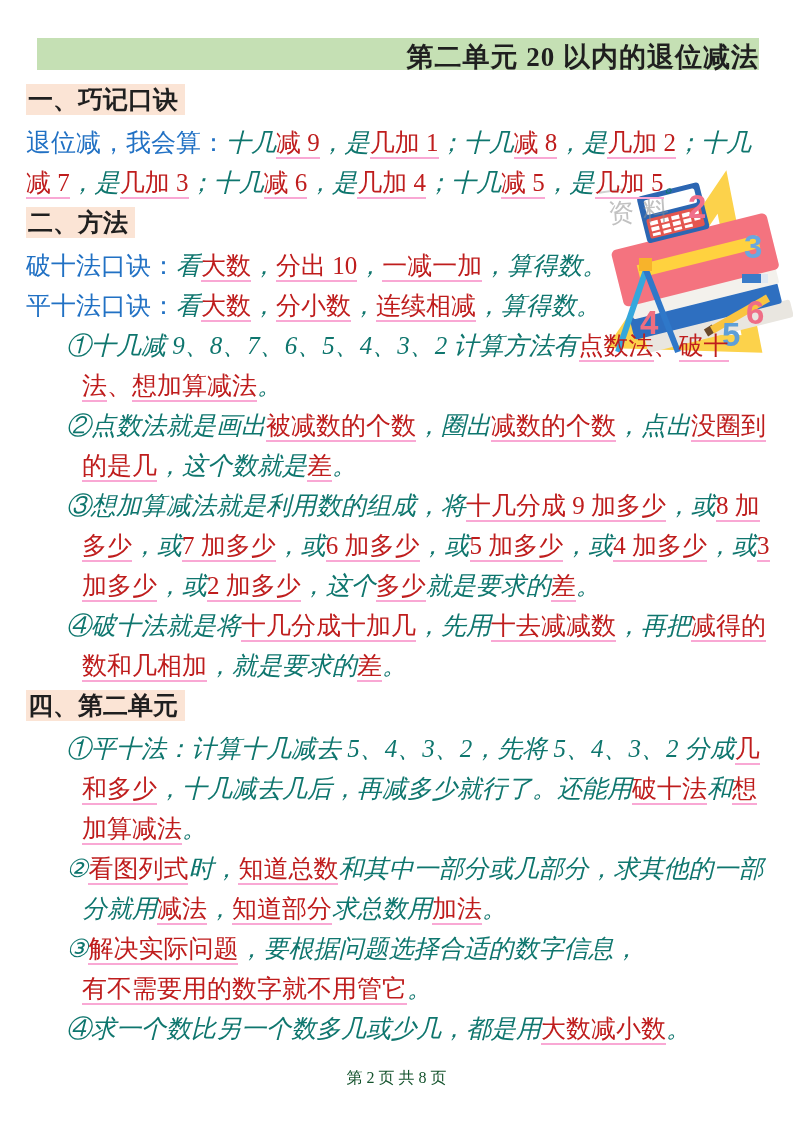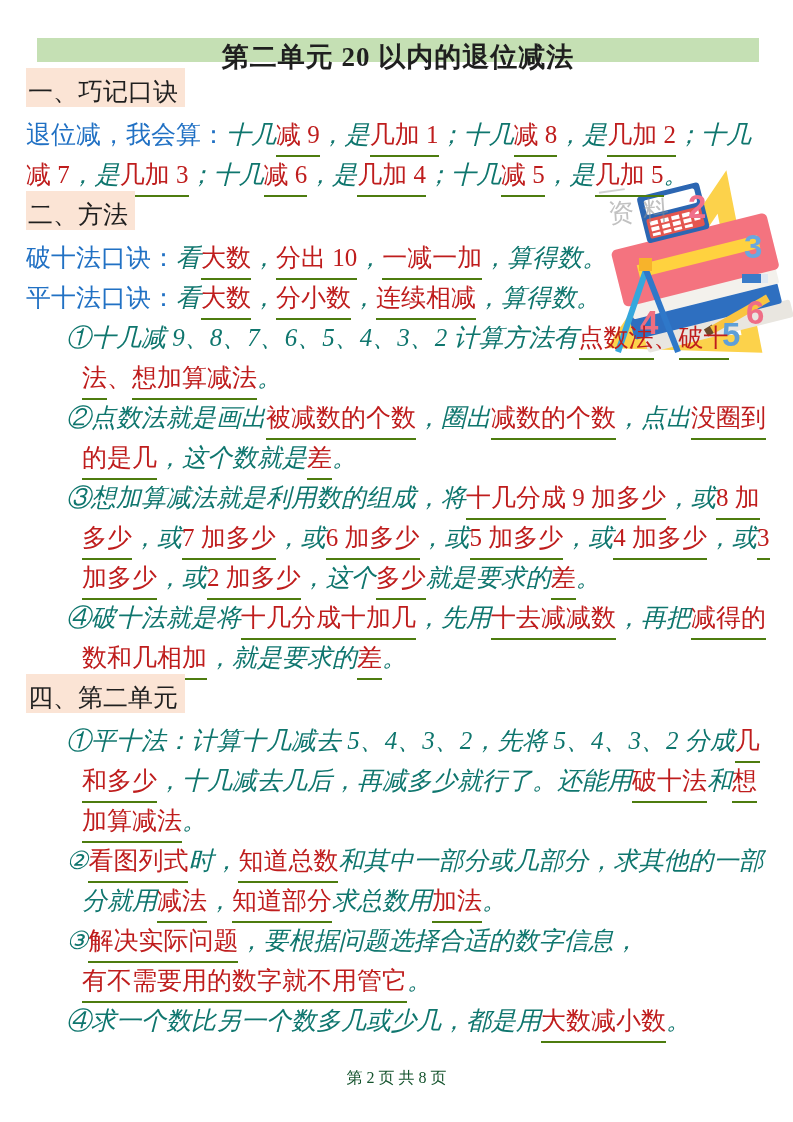--- a/index.html
+++ b/index.html
@@ -5,36 +5,36 @@
   * { box-sizing: border-box; }
   html,body { margin:0; padding:0; }
   body {
     width:793px; height:1122px; position:relative; overflow:hidden;
     background:#ffffff; color:#1f1f1f;
     font-family:"Liberation Serif","DejaVu Serif",serif;
   }
   .doc { position:absolute; left:26px; top:38px; width:745px; z-index:2; }
   .titlebar {
     margin:0 12px 10px 11px; background:var(--green,#c5e0b4);
-    height:24px; line-height:38px; text-align:center;
+    height:32px; line-height:38px; text-align:right;
     font-weight:bold; font-size:27px; letter-spacing:1px;
   }
   .sec-heading { line-height:40px; }
   .peach {
-    background:var(--peach,#fbe4d5); font-weight:normal; font-size:25px;
-    padding:10px 7px 2px 2px;
+    background:var(--peach,#fbe4d5); font-weight:bold; font-size:25px;
+    padding:2px 7px 2px 2px;
   }
   .para { font-size:25px; line-height:40px; }
   .hang { padding-left:16px; text-indent:-16px;margin-left:40px; }
   .seg-blue  { color:var(--blue,#2171c4); }
   .seg-black { color:#0f766e;font-style:italic; }
   .seg-red   { color:var(--red,#bf1d1d); }
   .seg-red-u {
     color:var(--red,#bf1d1d);
-    border-bottom:2px solid #4d7c0f; padding-bottom:7px;
+    border-bottom:2px solid #f9a8d4; padding-bottom:1px;
   }
   .footer {
     position:absolute; top:1068px; left:0; width:793px; z-index:2;
     text-align:center; font-size:16px; color:#14532d;
   }
   .illu { position:absolute; left:594px; top:170px; width:200px; height:200px; z-index:1; }
   .watermark {
     position:absolute; left:14px; top:24px; color:#8f8f8f; opacity:.55;
     font-size:26px; letter-spacing:9px; transform:rotate(-4deg); white-space:nowrap;
   }

